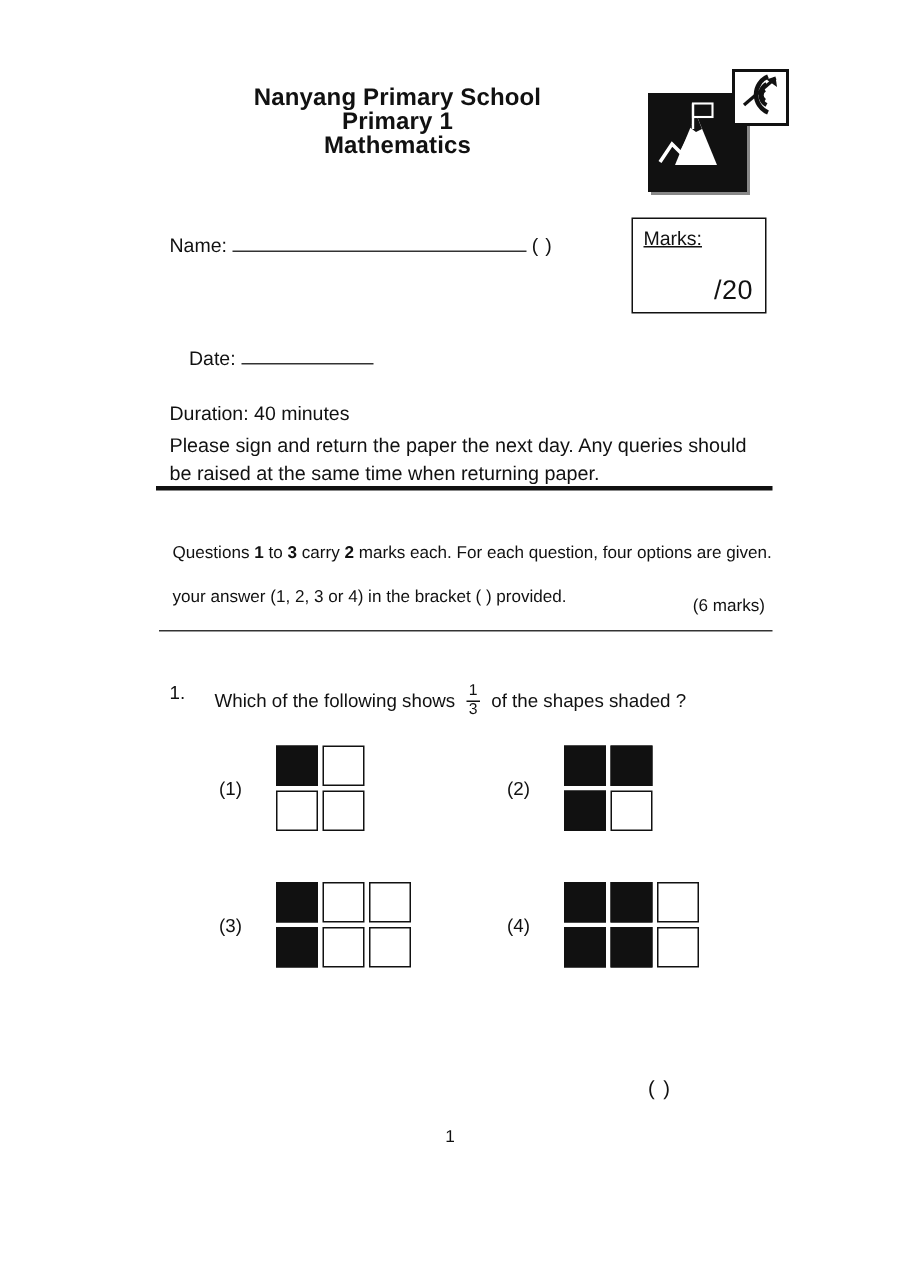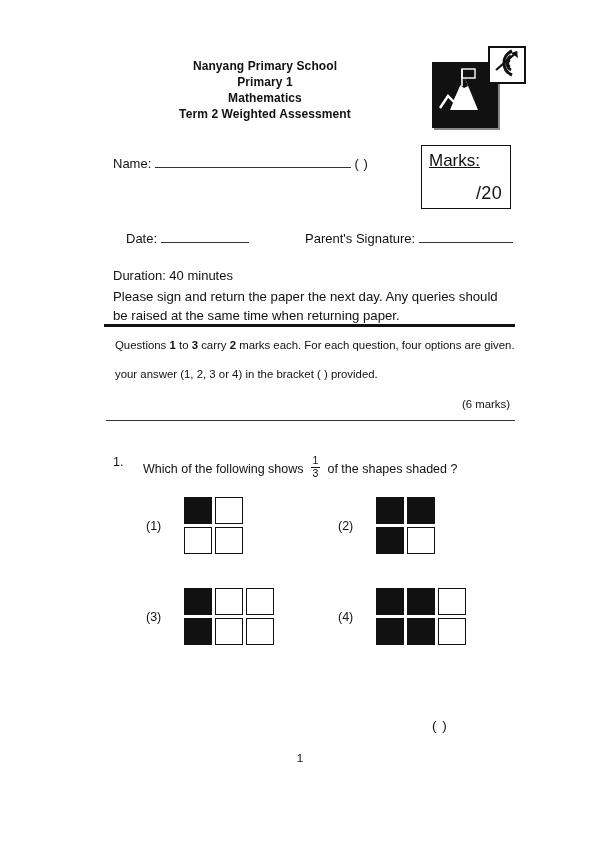--- a/index.html
+++ b/index.html
@@ -33,21 +33,21 @@
     width: 600px;
     height: 90px;
   }
   .header-titles {
     position: absolute;
     left: 120px;
     top: 0;
     width: 290px;
     text-align: center;
     font-weight: bold;
-    font-size: 12px;
+    font-size: 16px;
     line-height: 16px;
     letter-spacing: 0.1px;
   }
   .header-titles div { white-space: nowrap; }
 
   
   .logo {
     position: absolute;
     left: 432px;
     top: -12px;
@@ -115,21 +115,21 @@
     left: 421px;
     top: 145px;
     width: 88px;
     height: 62px;
     border: 1.6px solid #111111;
     background: #ffffff;
   }
   .marks-label {
     position: absolute;
     left: 7px; top: 5px;
-    font-size: 17px;
+    font-size: 13px;
     text-decoration: underline;
   }
   .marks-total {
     position: absolute;
     right: 8px; bottom: 4px;
     font-size: 18px;
     letter-spacing: 0.3px;
   }
 
   
@@ -147,21 +147,21 @@
     top: 420px;
     width: 409px;
     height: 1px;
     background: #333333;
   }
 
   
   .instructions {
     position: absolute;
     left: 115px;
-    top: 338px;
+    top: 362px;
     width: 400px;
     font-size: 11.4px;
     line-height: 14.5px;
   }
   .instructions b { font-weight: bold; }
   .marks-note {
     position: absolute;
     left: 110px;
     top: 398px;
     width: 400px;
@@ -250,21 +250,20 @@
 </head>
 <body>
 
 <div class="page">
 
   <div class="header">
     <div class="header-titles">
       <div>Nanyang Primary School</div>
       <div>Primary 1</div>
       <div>Mathematics</div>
-      <div>Term 2 Weighted Assessment</div>
     </div>
 
     <div class="logo">
       <div class="logo-main">
         <svg width="58" height="58" viewBox="0 0 58 58" aria-hidden="true">
           <rect x="0" y="0" width="58" height="58" fill="#111111"></rect>
           <polygon points="30,12 44,46 16,46" fill="#ffffff"></polygon>
           <polygon points="30,12 34,22 30,24 26,21" fill="#111111"></polygon>
           <polyline points="6,44 14,32 20,38 27,24" fill="none" stroke="#ffffff" stroke-width="2.4"></polyline>
           <rect x="28" y="5" width="13" height="9" fill="#111111" stroke="#ffffff" stroke-width="1.4"></rect>
@@ -291,24 +290,20 @@
       <span class="rule" style="width:196px"></span>
       <span class="paren">(        )</span>
     </div>
 
 
     <div class="row r-date">
       <span>Date:</span>
       <span class="rule" style="width:88px"></span>
     </div>
 
-    <div class="row r-sig">
-      <span>Parent's Signature:</span>
-      <span class="rule" style="width:94px"></span>
-    </div>
 
     <div class="row r-dur">Duration: 40 minutes</div>
 
     <div class="notice">Please sign and return the paper the next day. Any queries should be raised at the same time when returning paper.</div>
   </div>
 
   <div class="marks-box">
     <div class="marks-label">Marks:</div>
     <div class="marks-total">/20</div>
   </div>

